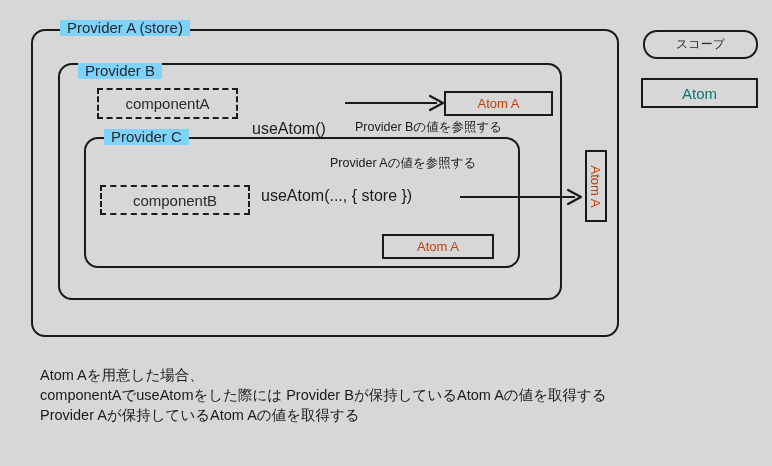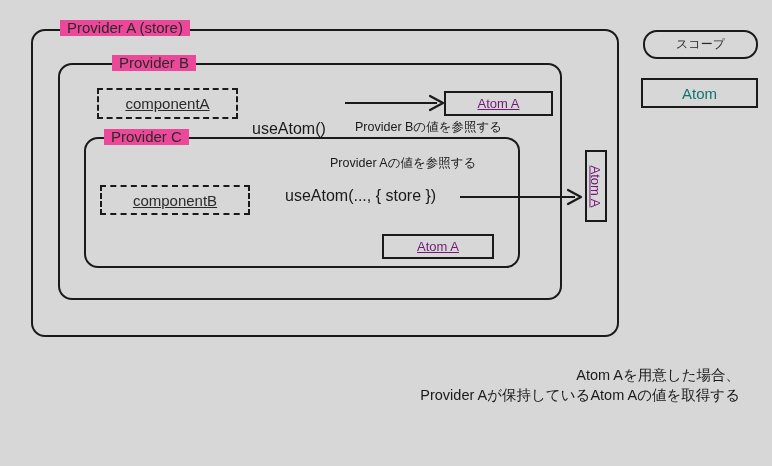--- a/index.html
+++ b/index.html
@@ -25,66 +25,64 @@
   
   .provider {
     position: absolute;
     border: 2px solid #1a1a1a;
     border-radius: 14px;
     box-sizing: border-box;
     background: transparent;
   }
   .provider-label {
     position: absolute;
-    background: #ec4899;
+    background: #7dd3fc;
     padding: 0 7px;
     font-size: 15px;
     line-height: 16px;
     white-space: nowrap;
     color: #2a2a2a;
     text-align: right;
   }
 
   #providerA { left: 31px;  top: 29px;  width: 588px; height: 308px; }
   #providerB { left: 58px;  top: 63px;  width: 504px; height: 237px; }
   #providerC { left: 84px;  top: 137px; width: 436px; height: 131px; }
 
   #providerA-label { left: 60px;  top: 20px; }
-  #providerB-label { left: 78px;  top: 55px; margin-left: 34px; }
+  #providerB-label { left: 78px;  top: 63px; }
   #providerC-label { left: 104px; top: 129px; }
 
   
   .component {
     position: absolute;
     border: 2px dashed #1a1a1a;
     box-sizing: border-box;
     display: flex;
     align-items: center;
     justify-content: center;
     font-size: 15px;
     color: #2a2a2a;
     white-space: nowrap;
-    text-decoration: underline;
   }
   #componentA { left: 97px;  top: 88px;  width: 141px; height: 31px; }
   #componentB { left: 100px; top: 185px; width: 150px; height: 30px; }
 
   
   .atom-box {
     position: absolute;
     border: 2px solid #1a1a1a;
     box-sizing: border-box;
     display: flex;
     align-items: center;
     justify-content: center;
     font-size: 13px;
-    color: #701a75;
+    color: #c2410c;
     white-space: nowrap;
     background: transparent;
-    text-decoration: underline;
   }
   #atomA-top   { left: 444px; top: 91px;  width: 109px; height: 25px; }
   #atomA-inner { left: 382px; top: 234px; width: 112px; height: 25px; }
   #atomA-right {
     left: 585px; top: 150px; width: 22px; height: 72px;
     font-size: 13px;
   }
   #atomA-right .vtext {
     transform: rotate(90deg);
     white-space: nowrap;
@@ -93,21 +91,21 @@
 
   
   .code-text {
     position: absolute;
     font-size: 16px;
     color: #1a1a1a;
     white-space: nowrap;
     line-height: 18px;
   }
   #useAtomA { left: 252px; top: 94px; margin-top: 26px; }
-  #useAtomB { left: 261px; top: 187px; margin-left: 24px; }
+  #useAtomB { left: 261px; top: 187px; }
 
   
   .annot {
     position: absolute;
     font-size: 12.5px;
     color: #1a1a1a;
     white-space: nowrap;
     line-height: 14px;
   }
   #annotB { left: 355px; top: 120px; }
@@ -159,21 +157,21 @@
   
   #caption {
     position: absolute;
     left: 40px;
     top: 365px;
     width: 700px;
     font-size: 14.5px;
     line-height: 20px;
     color: #1a1a1a;
   }
-  #caption div { white-space: nowrap; text-align: right; }
+  #caption div { white-space: nowrap; }
 </style>
 </head>
 <body>
 
 <div id="stage">
 
   <div class="provider" id="providerA"></div>
   <div class="provider-label" id="providerA-label">Provider A (store)</div>
 
   <div class="provider" id="providerB"></div>
@@ -213,16 +211,17 @@
 
   <div class="atom-box" id="atomA-right">
     <span class="vtext">Atom A</span>
   </div>
 
   <div class="legend-scope">スコープ</div>
   <div class="legend-atom">Atom</div>
 
   <div id="caption">
     <div>Atom Aを用意した場合、</div>
+    <div>componentAでuseAtomをした際には Provider Bが保持しているAtom Aの値を取得する</div>
     <div>Provider Aが保持しているAtom Aの値を取得する</div>
   </div>
 
 </div>
 
 </body></html>

